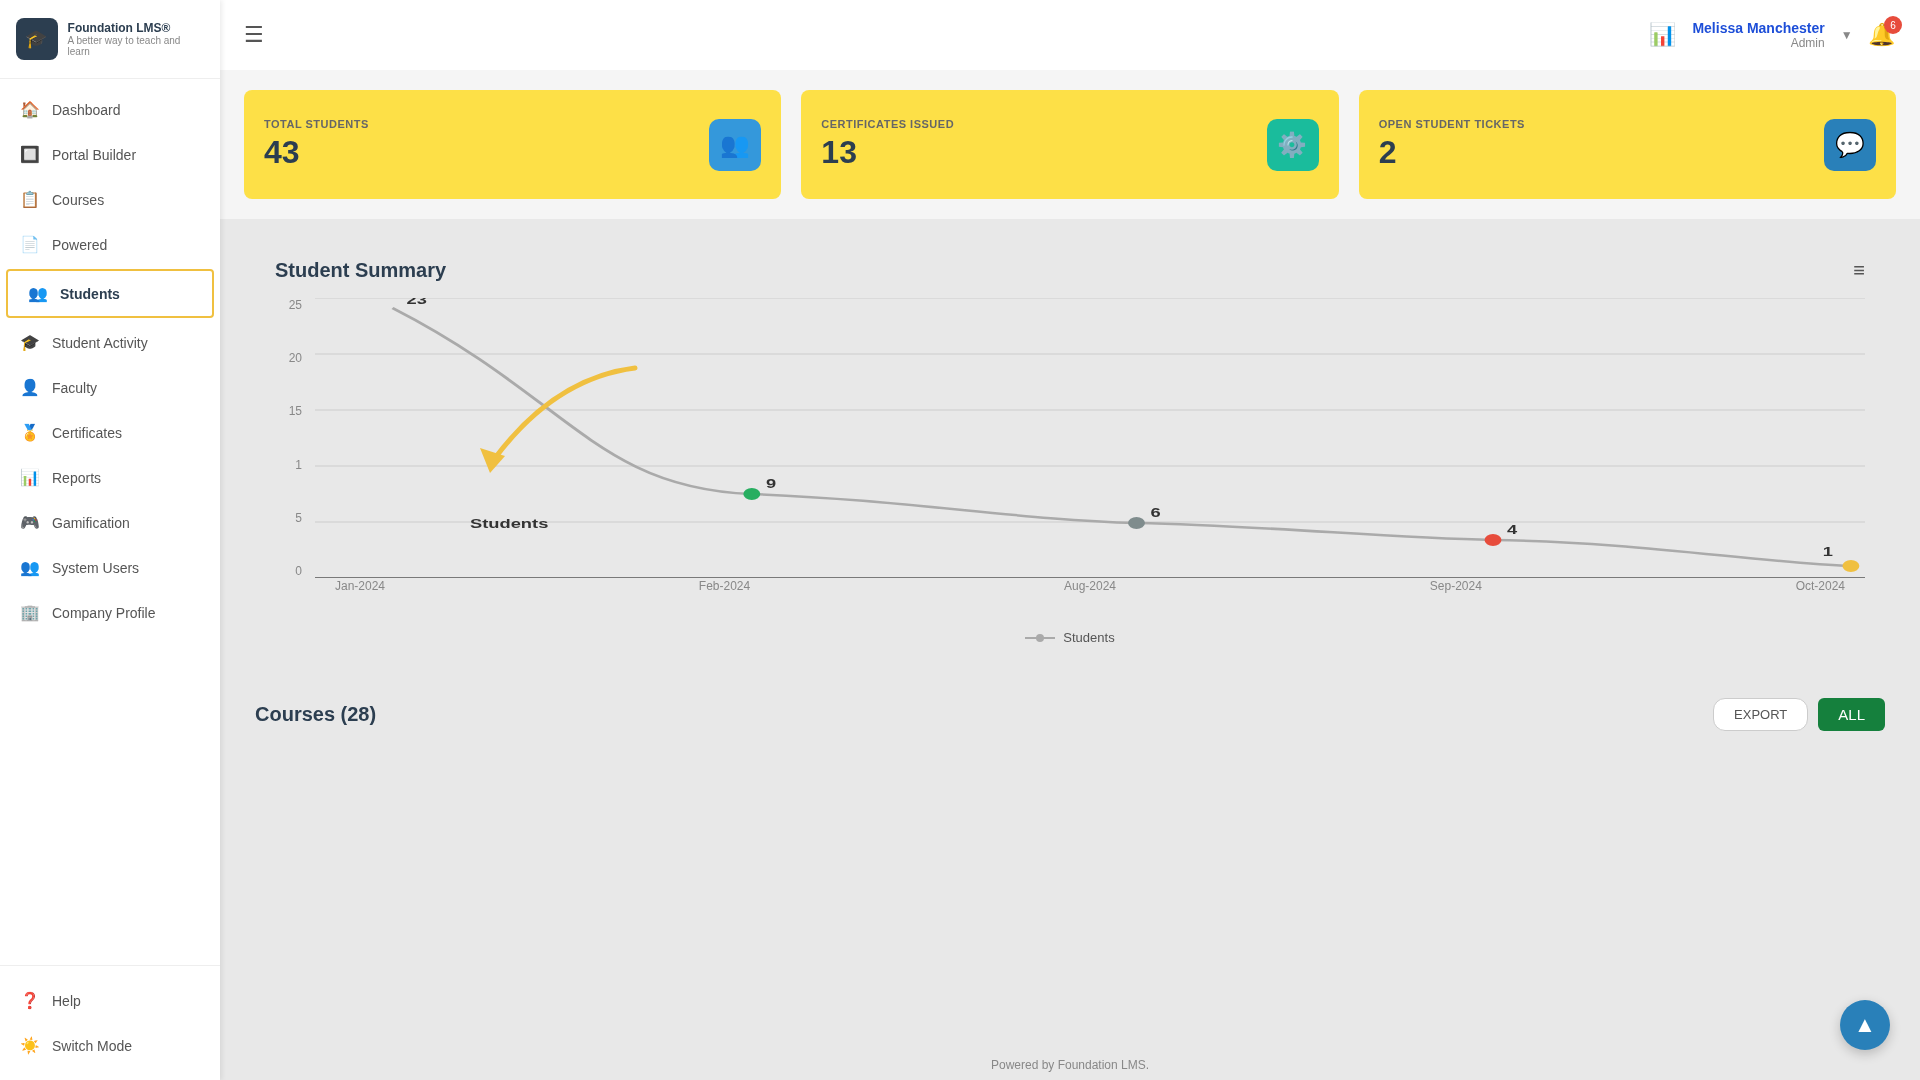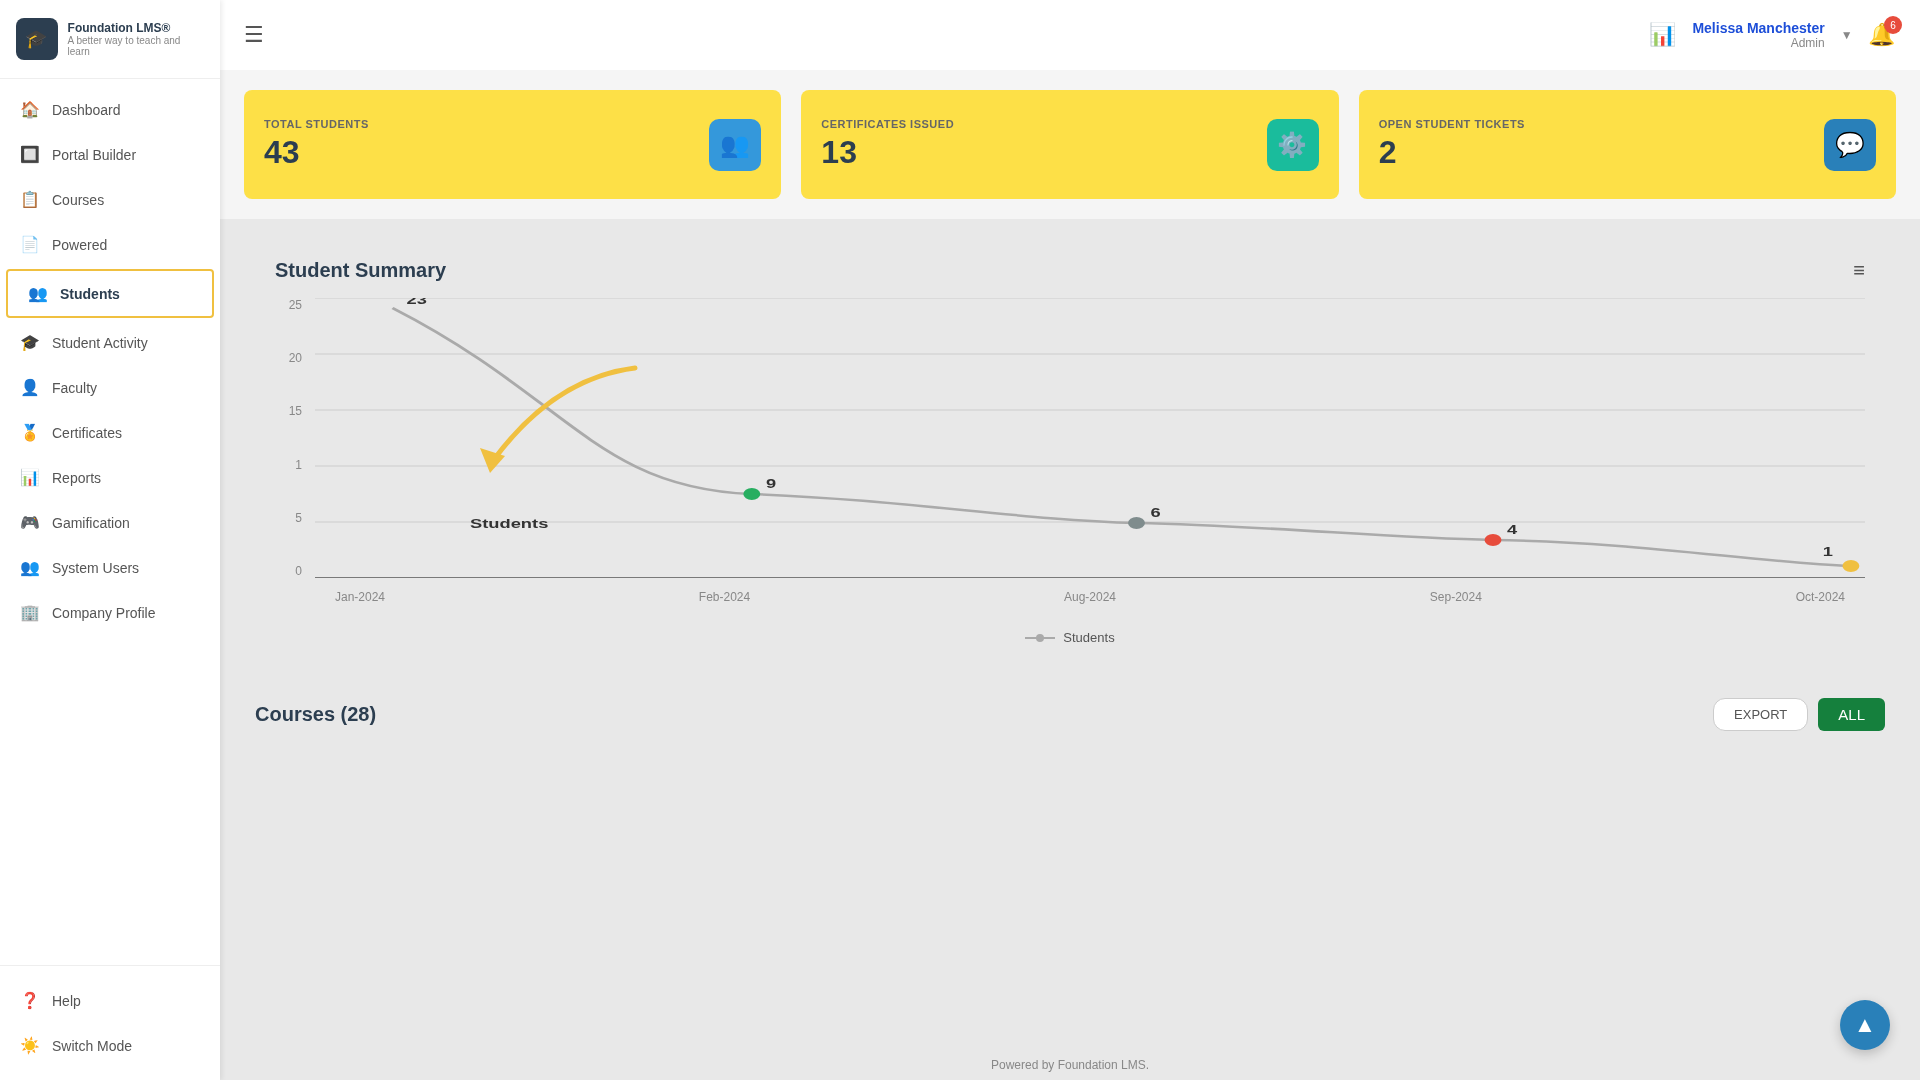--- a/index.html
+++ b/index.html
@@ -188,21 +188,21 @@
 
     
     .chart-svg-container {
       position: absolute;
       left: 40px; top: 0; right: 0; bottom: 40px;
     }
 
     
     .x-axis {
       position: absolute;
-      bottom: 1px; left: 40px; right: 0;
+      bottom: 12px; left: 40px; right: 0;
       height: 40px;
       display: flex;
       align-items: center;
       justify-content: space-between;
       padding: 0 20px;
     }
     .x-label { font-size: 12px; color: #888; }
 
     
     .chart-legend {

